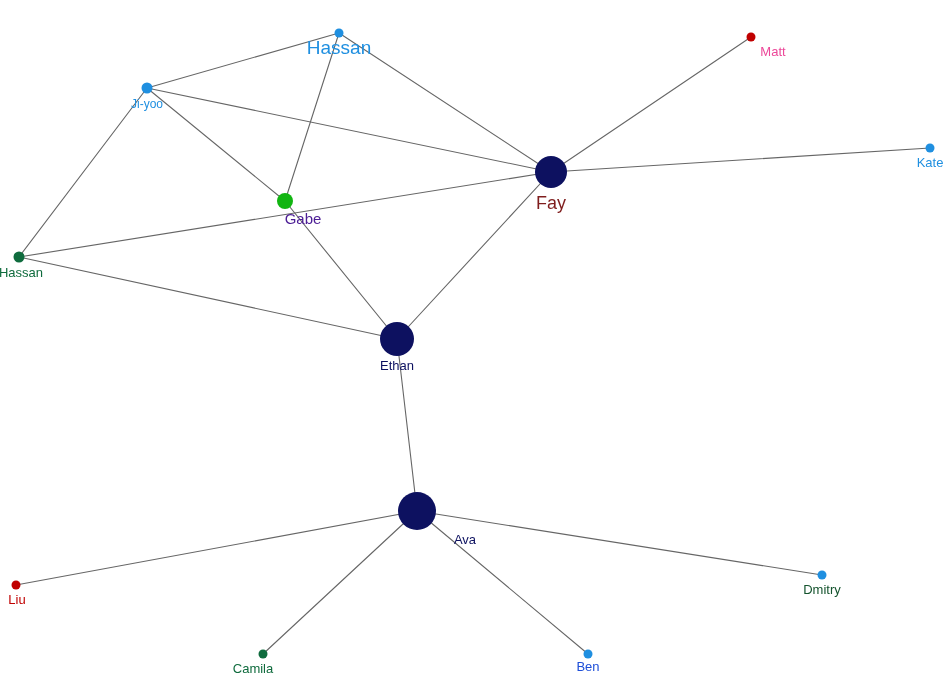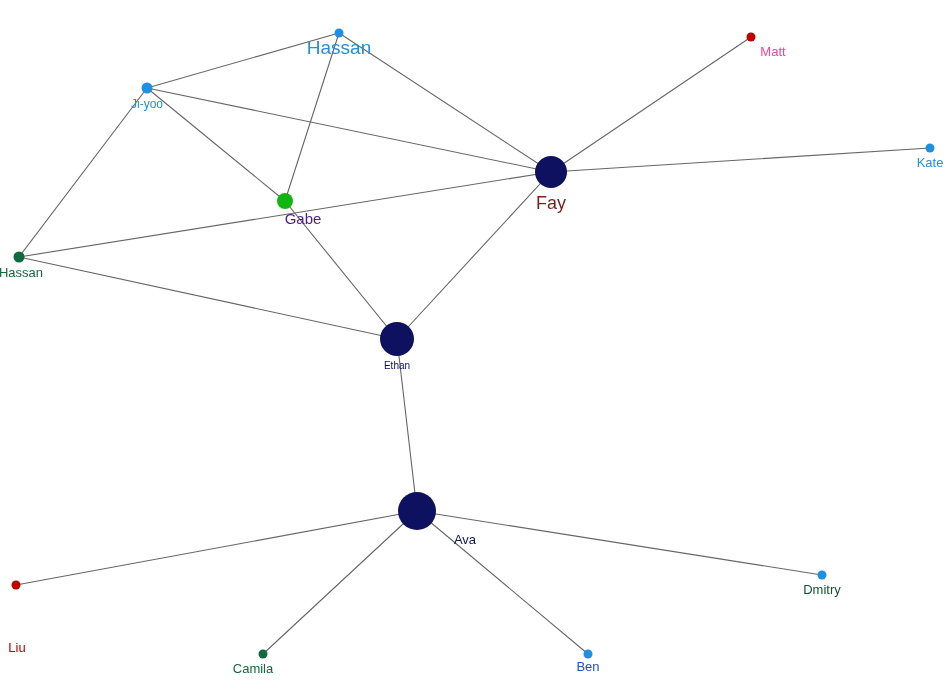--- a/index.html
+++ b/index.html
@@ -84,20 +84,20 @@
       </g>
   </svg>
   <div id="label-layer">
       <div class="node-label" style="left: 339px; top: 41px; color: rgb(31, 143, 224); font-size: 19px; text-align: right;">Hassan</div>
       <div class="node-label" style="left: 147px; top: 97px; color: rgb(31, 143, 224); font-size: 12px;">Ji-yoo</div>
       <div class="node-label" style="left: 751px; top: 45px; color: #ec4899; font-size: 13px; margin-left: 22px;">Matt</div>
       <div class="node-label" style="left: 930px; top: 156px; color: rgb(31, 143, 224); font-size: 13px;">Kate</div>
       <div class="node-label" style="left: 551px; top: 196px; color: #7f1d1d; font-size: 18px;">Fay</div>
       <div class="node-label" style="left: 303px; top: 212px; color: #4c1d95; font-size: 15px;">Gabe</div>
       <div class="node-label" style="left: 21px; top: 266px; color: rgb(15, 107, 61); font-size: 13px;">Hassan</div>
-      <div class="node-label" style="left: 397px; top: 359px; color: rgb(13, 17, 96); font-size: 10px;">Ethan</div>
+      <div class="node-label" style="left: 397px; top: 359px; color: rgb(13, 17, 96); font-size: 13px;">Ethan</div>
       <div class="node-label" style="left: 417px; top: 533px; color: rgb(13, 17, 96); font-size: 13px; margin-left: 48px;">Ava</div>
-      <div class="node-label" style="left: 17px; top: 593px; color: rgb(192, 0, 0); font-size: 13px; margin-top: 48px;">Liu</div>
+      <div class="node-label" style="left: 17px; top: 593px; color: rgb(192, 0, 0); font-size: 13px;">Liu</div>
       <div class="node-label" style="left: 822px; top: 583px; color: #14532d; font-size: 13px;">Dmitry</div>
       <div class="node-label" style="left: 253px; top: 662px; color: rgb(15, 107, 61); font-size: 13px;">Camila</div>
       <div class="node-label" style="left: 588px; top: 660px; color: #1d4ed8; font-size: 13px;">Ben</div>
     </div>
 </div>
 
 </body></html>

